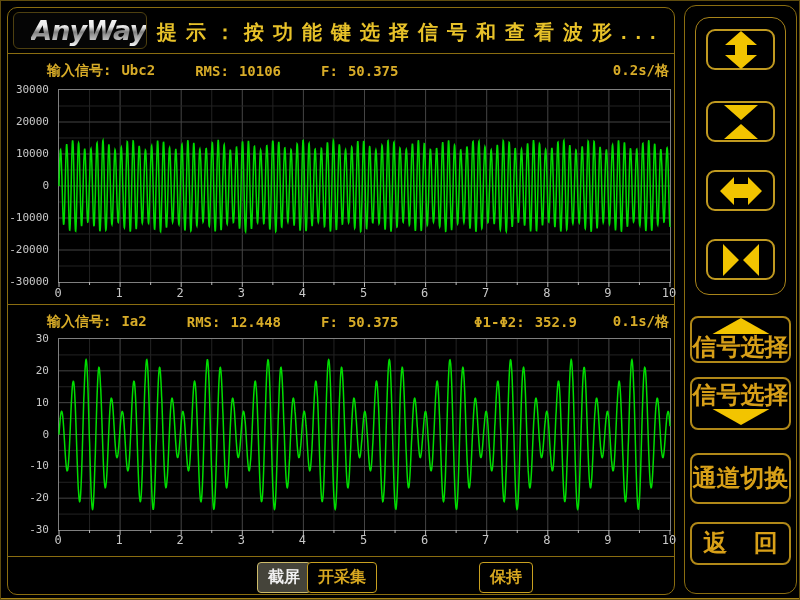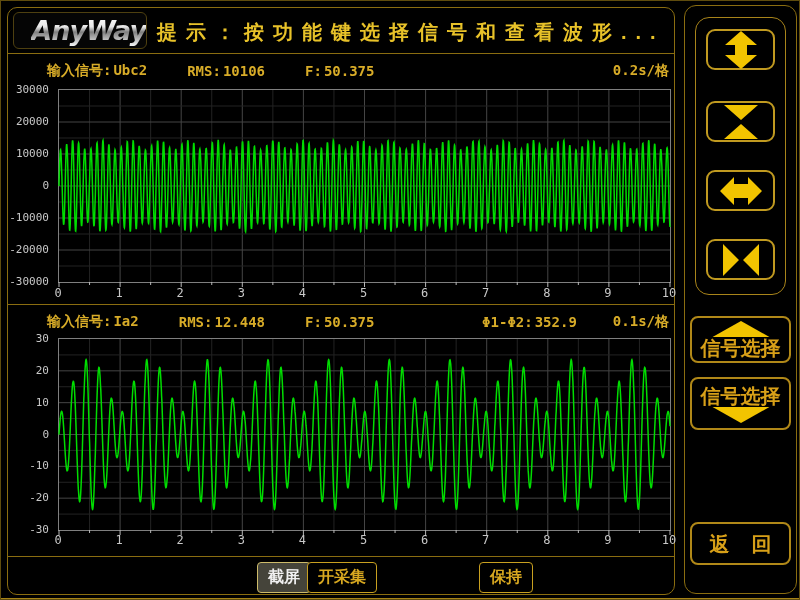--- a/index.html
+++ b/index.html
@@ -28,21 +28,21 @@
     -webkit-background-clip:text;background-clip:text;color:transparent;
   }
   .tip-text{position:absolute;left:156px;top:18px;font-size:20px;font-weight:bold;
     letter-spacing:9px;color:#e8c229;white-space:nowrap;}
 
   
   .chart-header{position:absolute;left:30px;width:638px;display:flex;align-items:center;
     gap:24px;font-size:14px;color:#d8ac28;white-space:nowrap;
     font-family:"DejaVu Sans Mono","Liberation Mono",monospace;font-weight:bold;}
   .chart-header.c1{top:61px;} .chart-header.c2{top:312px;}
-  .hgroup{display:flex;gap:2px;padding-left:16px;}
+  .hgroup{display:flex;gap:10px;padding-left:16px;}
   .chart-header .tbase{margin-left:auto;}
   .chart-header.c2 .phase{margin-left:auto;}
   .chart-header.c2 .tbase{margin-left:0;padding-left:12px;}
 
   
   .plot{position:absolute;left:57px;border:1px solid #7f7f7f;background:#000;}
   .plot svg{display:block;overflow:visible;}
   #plot1wrap{top:88px;} #plot2wrap{top:337px;}
   .ylabels{position:absolute;left:6px;width:47px;
     font-family:"DejaVu Sans Mono","Liberation Mono",monospace;font-size:11px;color:#c8c8c8;}
@@ -66,21 +66,21 @@
   .sidebar-frame{position:absolute;left:683px;top:4px;width:113px;height:589px;
     border:1px solid #8a6d10;border-radius:12px;}
   .arrow-group{position:absolute;left:694px;top:16px;width:91px;height:278px;
     border:1px solid #a8841a;border-radius:14px;}
   .arrow-btn{position:absolute;left:10px;width:69px;height:41px;
     border:2px solid #c09a20;border-radius:9px;background:#000;
     display:flex;align-items:center;justify-content:center;cursor:pointer;}
   .arrow-btn:nth-child(1){top:11px;} .arrow-btn:nth-child(2){top:83px;}
   .arrow-btn:nth-child(3){top:152px;} .arrow-btn:nth-child(4){top:221px;}
   .side-btn{position:absolute;left:689px;width:101px;border:2px solid #b08818;border-radius:8px;
-    background:#000;color:#d8a018;font-weight:bold;font-size:20px;cursor:pointer;
+    background:#000;color:#d8a018;font-weight:bold;font-size:24px;cursor:pointer;
     display:flex;flex-direction:column;align-items:center;justify-content:center;
     white-space:nowrap;line-height:1.1;}
   #btn-signal-up{top:315px;height:47px;} #btn-signal-down{top:376px;height:53px;}
   #btn-channel{top:452px;height:51px;} #btn-return{top:521px;height:43px;}
   .tri{display:block;}
   .pre{white-space:pre;}
 </style>
 </head>
 <body>
 
@@ -323,16 +323,19 @@
       <polygon points="32,0 64,18 0,18" fill="#f2c400"></polygon>
     </svg>
     <span>信号选择</span>
   </div>
   <div class="side-btn" id="btn-signal-down">
     <span>信号选择</span>
     <svg class="tri" width="62" height="16" viewBox="0 0 64 18">
       <polygon points="0,0 64,0 32,18" fill="#f2c400"></polygon>
     </svg>
   </div>
+  <div class="side-btn" id="btn-channel">
+    <span>通道切换</span>
+  </div>
   <div class="side-btn" id="btn-return">
     <span class="pre">返    回</span>
   </div>
 </div>
 
 </body></html>

